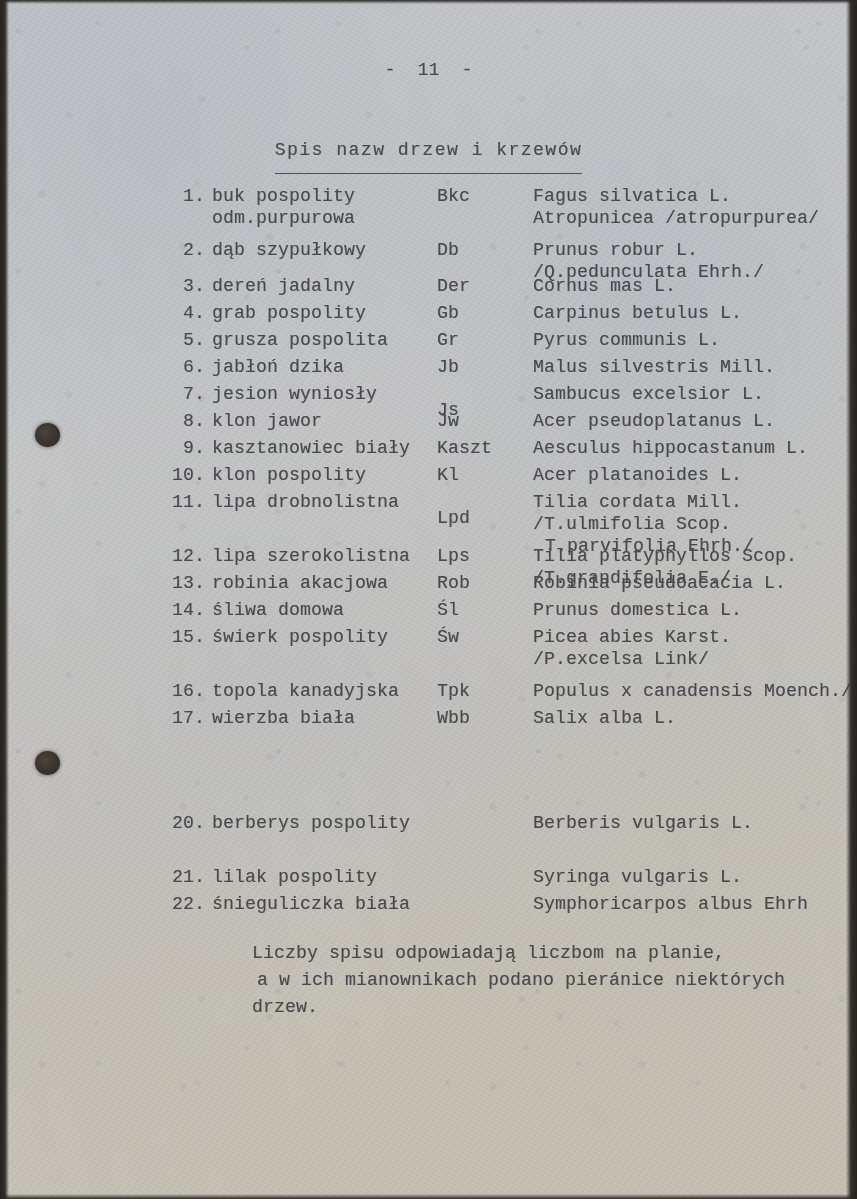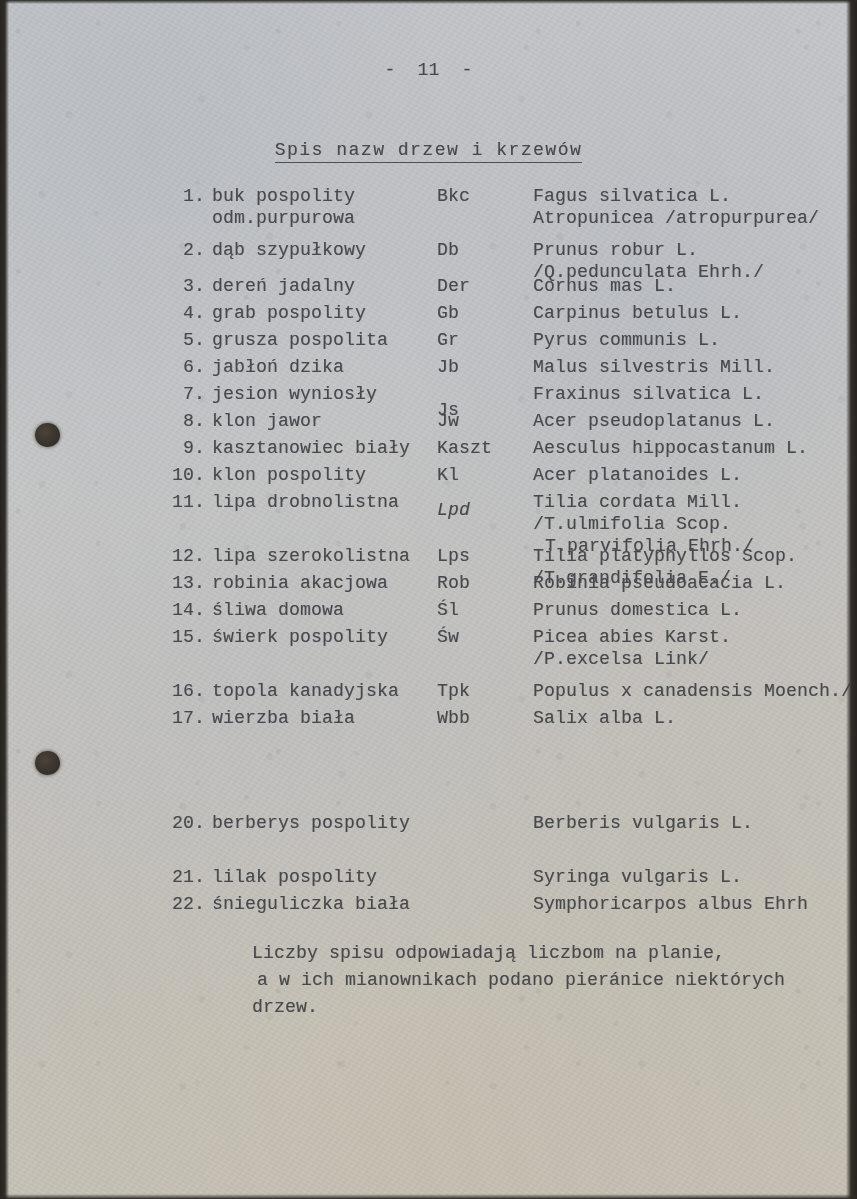--- a/index.html
+++ b/index.html
@@ -84,21 +84,21 @@
   .ln { position: absolute; white-space: pre; }
 
   #folio { top: 60px; left: 0; width: 857px; text-align: center; }
 
   #title {
     top: 140px; left: 0; width: 857px; text-align: center;
     letter-spacing: 1.5px;
   }
   #title span {
     border-bottom: 1.4px solid #43444a;
-    padding-bottom: 2px;
+    padding-bottom: 13px;
     margin-top: 24px;
   }
 
   
   #list { position: absolute; top: 0; left: 0; width: 857px; height: 1199px; }
   .row { position: absolute; left: 0; width: 857px; height: 27px; }
   .c-num   { position: absolute; left: 155px; width: 50px; text-align: right; }
   .c-pl    { position: absolute; left: 212px; }
   .c-code  { position: absolute; left: 437px; }
   .c-lat   { position: absolute; left: 533px; }
@@ -168,21 +168,21 @@
         <div class="row" style="top: 357px;">
           <div class="ln c-num" style="top: 0px;">6.</div>
           <div class="ln c-pl" style="top: 0px;">jabłoń dzika</div>
           <div class="ln c-code" style="top: 0px;">Jb</div>
           <div class="ln c-lat" style="top: 0px;">Malus silvestris Mill.</div>
         </div>
         <div class="row" style="top: 384px;">
           <div class="ln c-num" style="top: 0px;">7.</div>
           <div class="ln c-pl" style="top: 0px;">jesion wyniosły</div>
           <div class="ln c-code" style="top: 16px; text-align: center;">Js</div>
-          <div class="ln c-lat" style="top: 0px;">Fraxinus silvatica L.</div>
+          <div class="ln c-lat" style="top: 0px;">Sambucus excelsior L.</div>
         </div>
         <div class="row" style="top: 411px;">
           <div class="ln c-num" style="top: 0px;">8.</div>
           <div class="ln c-pl" style="top: 0px;">klon jawor</div>
           <div class="ln c-code" style="top: 0px;">Jw</div>
           <div class="ln c-lat" style="top: 0px;">Acer pseudoplatanus L.</div>
         </div>
         <div class="row" style="top: 438px;">
           <div class="ln c-num" style="top: 0px;">9.</div>
           <div class="ln c-pl" style="top: 0px;">kasztanowiec biały</div>
@@ -191,21 +191,21 @@
         </div>
         <div class="row" style="top: 465px;">
           <div class="ln c-num" style="top: 0px;">10.</div>
           <div class="ln c-pl" style="top: 0px;">klon pospolity</div>
           <div class="ln c-code" style="top: 0px;">Kl</div>
           <div class="ln c-lat" style="top: 0px;">Acer platanoides L.</div>
         </div>
         <div class="row" style="top: 492px;">
           <div class="ln c-num" style="top: 0px;">11.</div>
           <div class="ln c-pl" style="top: 0px;">lipa drobnolistna</div>
-          <div class="ln c-code" style="top: 8px; font-style: italic;">Lpd</div>
+          <div class="ln c-code" style="top: 16px;">Lpd</div>
           <div class="ln c-lat" style="top: 0px;">Tilia cordata Mill.</div>
           <div class="ln c-lat2" style="top: 22px;">/T.ulmifolia Scop.</div>
           <div class="ln c-lat3" style="top: 44px;">T.parvifolia Ehrh./</div>
         </div>
         <div class="row" style="top: 546px;">
           <div class="ln c-num" style="top: 0px;">12.</div>
           <div class="ln c-pl" style="top: 0px;">lipa szerokolistna</div>
           <div class="ln c-code" style="top: 0px;">Lps</div>
           <div class="ln c-lat" style="top: 0px;">Tilia platyphyllos Scop.</div>
           <div class="ln c-lat2" style="top: 22px;">/T.grandifolia E./</div>

